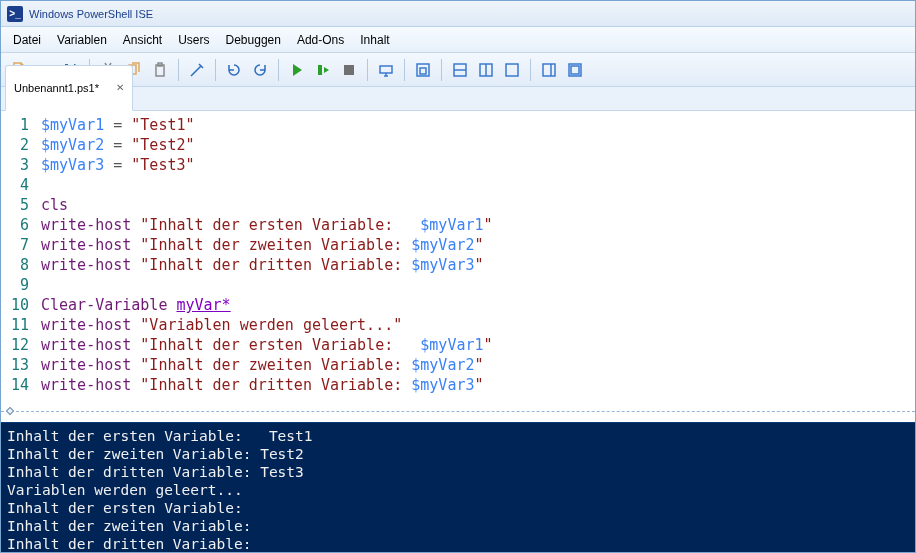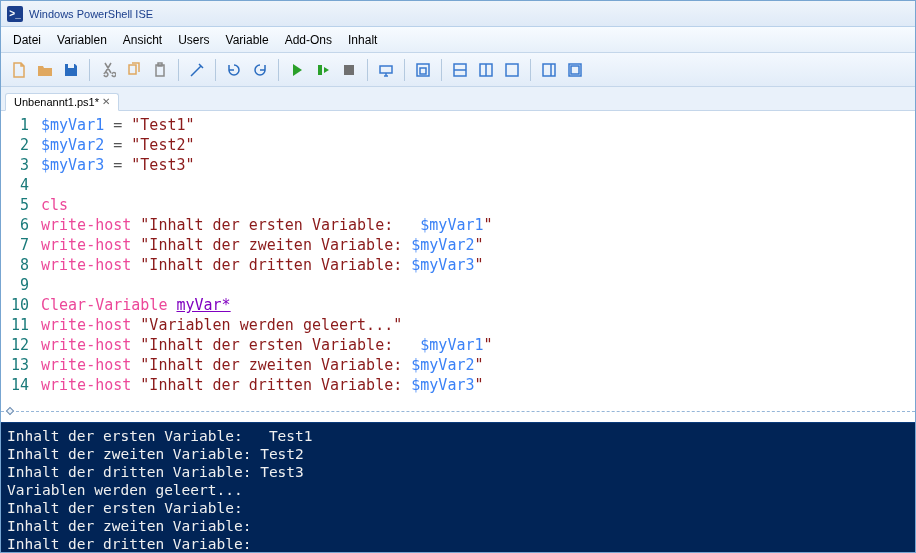--- a/index.html
+++ b/index.html
@@ -74,25 +74,25 @@
     display: flex;
     align-items: flex-end;
     padding: 0 4px;
     border-bottom: 1px solid #c4d6ea;
   }
   .tab {
     background: #fff;
     border: 1px solid #c4d6ea;
     border-bottom: 1px solid #fff;
     border-radius: 3px 3px 0 0;
-    padding: 2px 8px;
+    padding: 16px 8px;
     font-size: 11px;
     display: flex;
     align-items: center;
-    gap: 3px;
+    gap: 17px;
     position: relative;
     top: 1px;
   }
   .tab .close {
     font-size: 10px;
     color: #666;
     cursor: pointer;
     line-height: 1;
   }
   
@@ -111,21 +111,21 @@
     width: 40px;
     text-align: right;
     padding-right: 12px;
     color: #1a7a7a;
     user-select: none;
   }
   .code { flex: 1; }
   .tok-var { color: #3b82f6; }
   .tok-op  { color: #555; }
   .tok-str { color: #8b1a1a; }
-  .tok-cmd { color: #ec4899; }
+  .tok-cmd { color: #701a75; }
   .tok-arg { color: #8000c0; text-decoration: underline; }
   
   .splitter {
     height: 12px;
     background: #fff;
     border-top: 1px dashed #96b6d8;
     border-bottom: 1px solid #0a3a7a;
     position: relative;
   }
   .splitter .grip {
@@ -155,21 +155,21 @@
 <div class="titlebar">
   <div class="app-icon">&gt;_</div>
   <div class="title">Windows PowerShell ISE</div>
 </div>
 
 <div class="menubar" id="menubar">
     <div class="menu-item">Datei</div>
     <div class="menu-item">Variablen</div>
     <div class="menu-item">Ansicht</div>
     <div class="menu-item">Users</div>
-    <div class="menu-item">Variable</div>
+    <div class="menu-item">Debuggen</div>
     <div class="menu-item">Add-Ons</div>
     <div class="menu-item">Inhalt</div>
   </div>
 
 <div class="toolbar" id="toolbar">
     <div class="tool-btn">
       <svg viewBox="0 0 16 16">
         <path fill="none" stroke="#e0a860" stroke-width="1.5" d="M3 1h7l3 3v11H3z M10 1v3h3"></path>
       </svg>
     </div>

